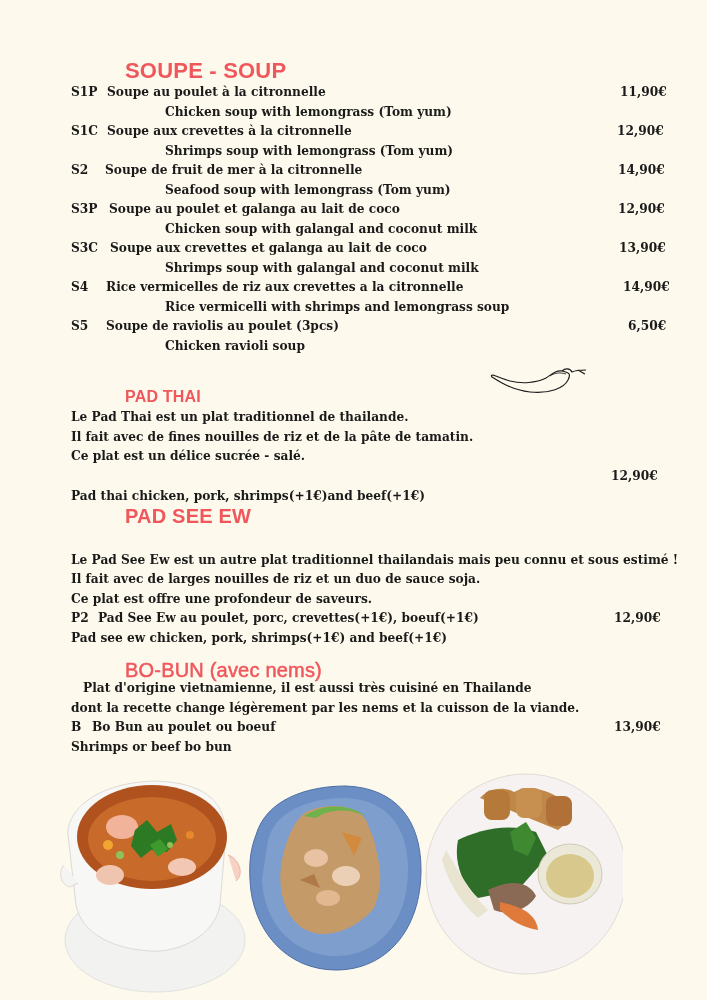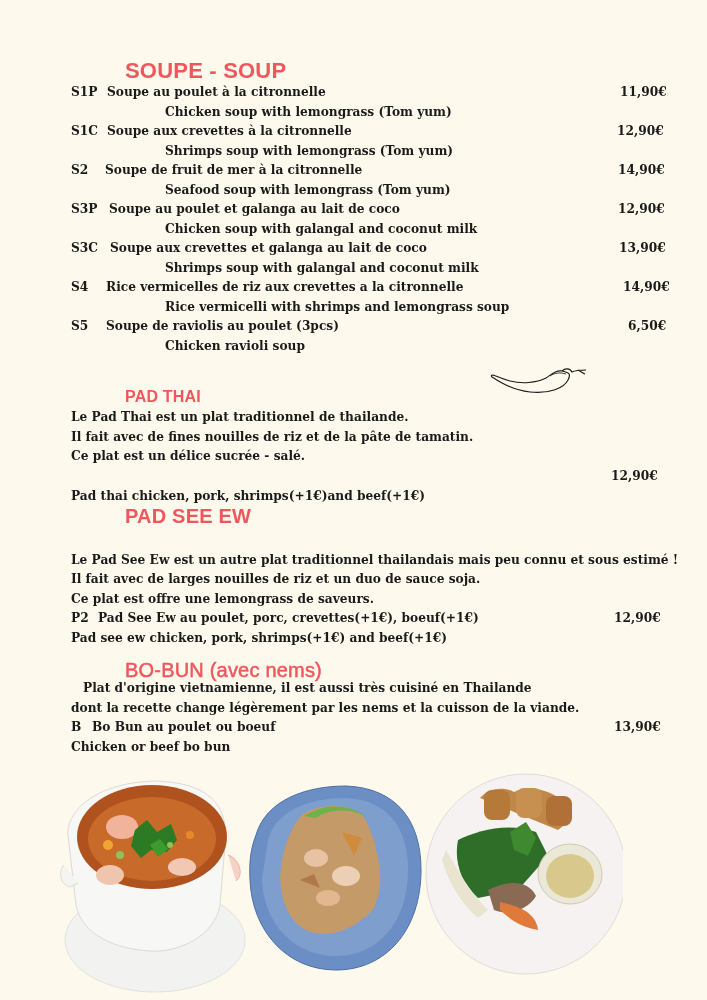--- a/index.html
+++ b/index.html
@@ -82,31 +82,31 @@
   <div class="sec-title" style="left:125px; top:389px; font-size:16px;">PAD THAI</div>
   <div class="line" style="left:71px; top:411px;">Le Pad Thai est un plat traditionnel de thailande.</div>
   <div class="line" style="left:71px; top:431px;">Il fait avec de fines nouilles de riz et de la pâte de tamatin.</div>
   <div class="line" style="left:71px; top:450px;">Ce plat est un délice sucrée - salé.</div>
   <div class="price" style="left:611px; top:470px;">12,90€</div>
   <div class="line" style="left:71px; top:490px;">Pad thai chicken, pork, shrimps(+1€)and beef(+1€)</div>
 
   <div class="sec-title" style="left:125px; top:506px; font-size:20px;">PAD SEE EW</div>
   <div class="line" style="left:71px; top:554px;">Le Pad See Ew est un autre plat traditionnel thailandais mais peu connu et sous estimé !</div>
   <div class="line" style="left:71px; top:573px;">Il fait avec de larges nouilles de riz et un duo de sauce soja.</div>
-  <div class="line" style="left:71px; top:593px;">Ce plat est offre une lemongrass de saveurs.</div>
+  <div class="line" style="left:71px; top:593px;">Ce plat est offre une profondeur de saveurs.</div>
   <div class="line" style="left:71px; top:612px;"><span class="code" style="width:27px">P2</span><span>Pad See Ew au poulet, porc, crevettes(+1€), boeuf(+1€)</span></div>
   <div class="price" style="left:614px; top:612px;">12,90€</div>
   <div class="line" style="left:71px; top:632px;">Pad see ew chicken, pork, shrimps(+1€) and beef(+1€)</div>
 
   <div class="sec-title" style="left:125px; top:660px; font-size:20px; font-weight:normal; -webkit-text-stroke:0.5px #f0575c;">BO-BUN (avec nems)</div>
   <div class="line" style="left:83px; top:682px;">Plat d'origine vietnamienne, il est aussi très cuisiné en Thailande</div>
   <div class="line" style="left:71px; top:702px;">dont la recette change légèrement par les nems et la cuisson de la viande.</div>
   <div class="line" style="left:71px; top:721px;"><span class="code" style="width:21px">B</span><span>Bo Bun au poulet ou boeuf</span></div>
   <div class="price" style="left:614px; top:721px;">13,90€</div>
-  <div class="line" style="left:71px; top:741px;">Chicken or beef bo bun</div>
+  <div class="line" style="left:71px; top:741px;">Shrimps or beef bo bun</div>
 
   <svg class="photo" style="left:60px; top:775px;" width="200" height="220" viewBox="0 0 200 220">
     <ellipse cx="95" cy="165" rx="90" ry="52" fill="#f2f2f0" stroke="#e2e2de"></ellipse>
     <path d="M8,60 C6,40 30,8 95,6 C160,8 168,40 165,70 L160,130 C155,160 120,178 90,176 C55,174 22,160 16,130 Z" fill="#f7f7f5" stroke="#dedad4"></path>
     <path d="M4,90 C-2,96 0,110 10,112 L18,108" fill="#f4f4f2" stroke="#dedad4"></path>
     <ellipse cx="92" cy="62" rx="75" ry="52" fill="#b0521e"></ellipse>
     <ellipse cx="92" cy="64" rx="64" ry="42" fill="#c86a2a"></ellipse>
     <ellipse cx="62" cy="52" rx="16" ry="12" fill="#f1b49a"></ellipse>
     <ellipse cx="122" cy="92" rx="14" ry="9" fill="#f2c8b4"></ellipse>
     <ellipse cx="50" cy="100" rx="14" ry="10" fill="#f0c5b0"></ellipse>

